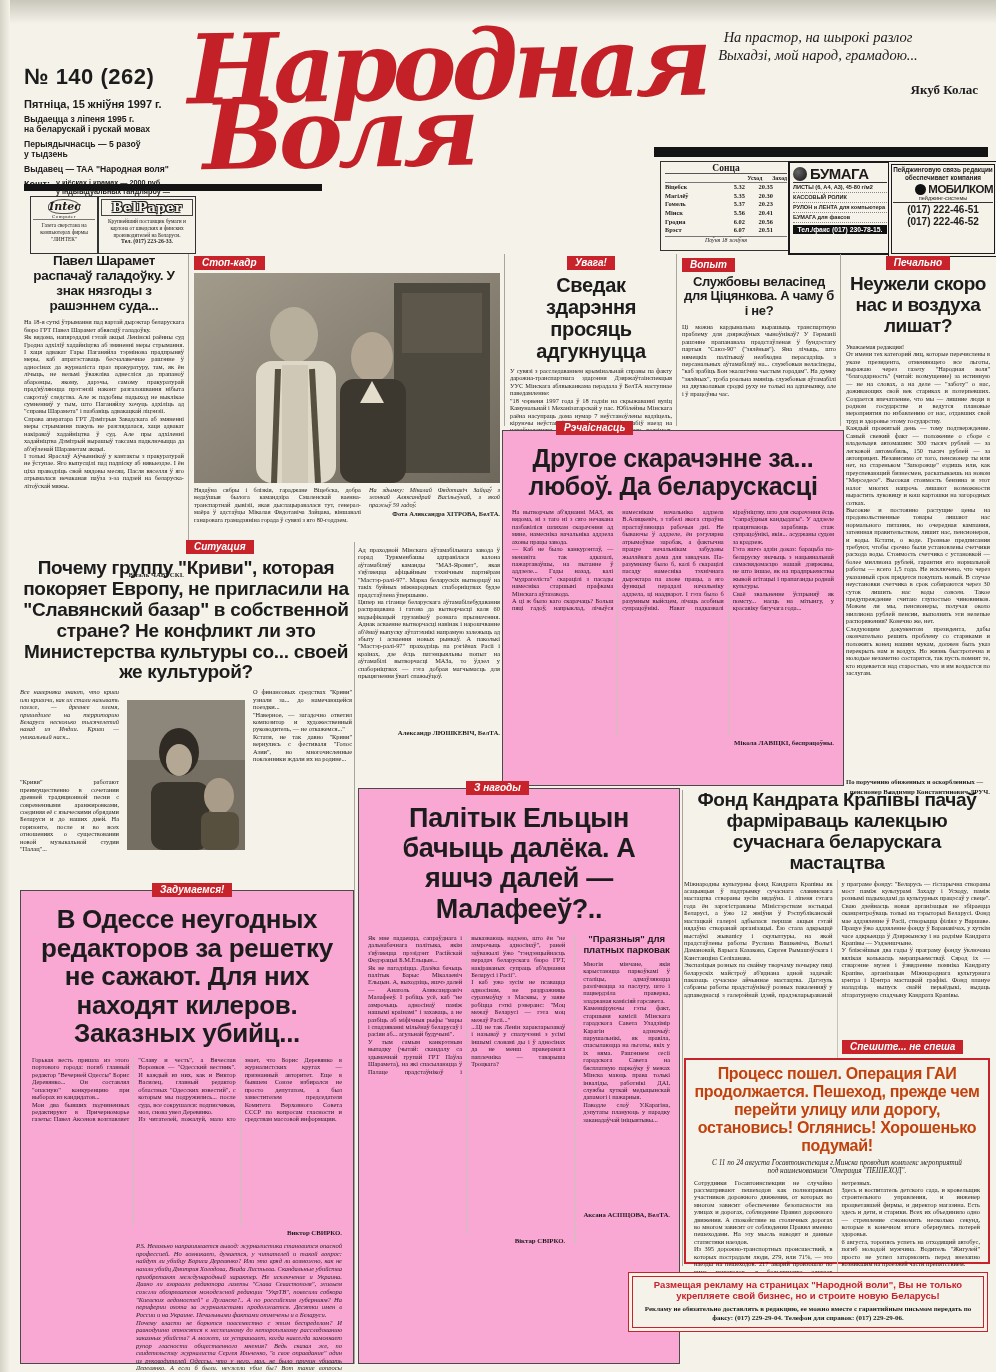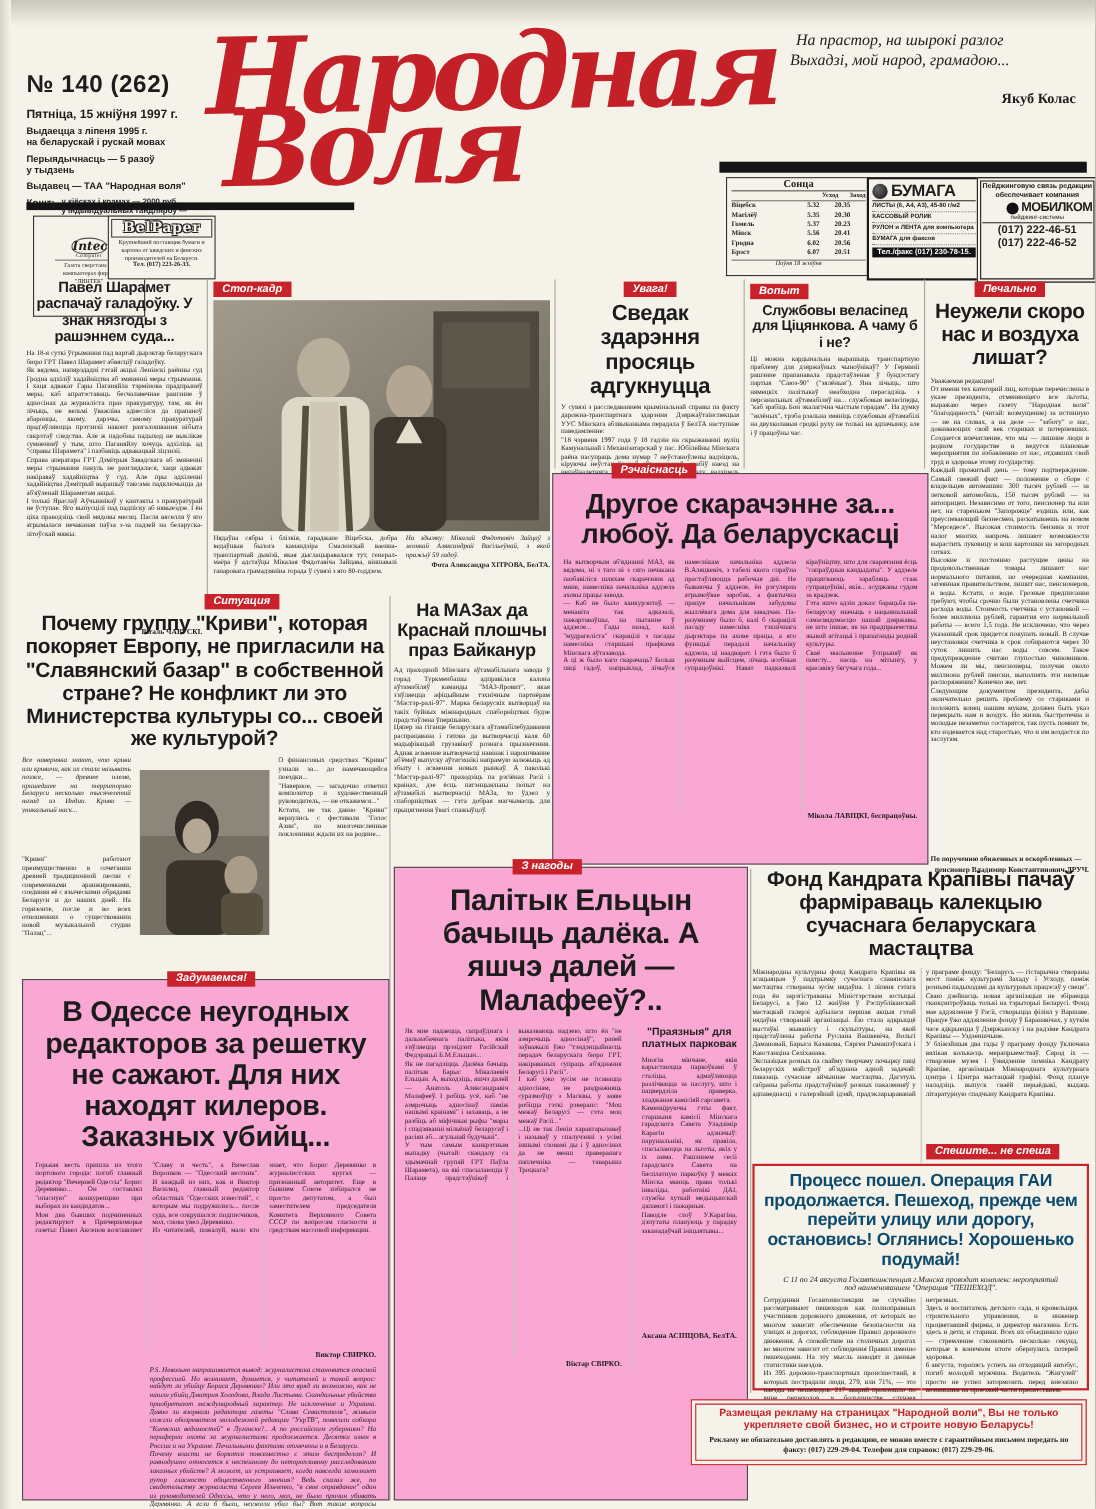--- a/index.html
+++ b/index.html
@@ -45,21 +45,21 @@
   .bumaga-line{font-size:5.6px;font-weight:bold;line-height:1.25;border-bottom:1px dotted #888;padding:1px 0;}
   .bumaga-phone{background:#111;color:#fff;font-size:6.8px;font-weight:bold;text-align:center;margin-top:2px;padding:1px 0;}
   #ad-pager{left:888px;top:161px;width:100px;height:86px;border:1px solid #1a1a1a;box-shadow:inset 0 0 0 2px #f5f2e9, inset 0 0 0 3px #1a1a1a;
         padding:4px 4px;font-family:"Liberation Sans",sans-serif;text-align:center;background:#f5f2e9;}
   .pager-l1{font-size:6.4px;font-weight:bold;line-height:1.2;}
   .pager-brand{display:flex;align-items:center;justify-content:flex-end;gap:2px;margin-top:2px;}
   .pager-dot{width:11px;height:11px;border-radius:50%;background:#111;}
   .pager-name{font-size:11.5px;font-weight:bold;letter-spacing:-.5px;}
   .pager-sub{font-size:5.6px;border-bottom:1px solid #333;padding-bottom:1px;}
   .pager-phone{font-size:10px;font-weight:bold;margin-top:1px;}
-  #ad-intec{left:30px;top:196px;width:62px;height:52px;border:1px solid #333;padding:19px;text-align:center;background:#f5f2e9;}
+  #ad-intec{left:30px;top:196px;width:62px;height:52px;border:1px solid #333;padding:2px;text-align:center;background:#f5f2e9;}
   .intec-logo{font-family:"DejaVu Serif",serif;font-style:italic;font-weight:bold;font-size:11px;border:1px solid #555;border-radius:50% 50% 40% 40%;width:30px;margin:0 auto;}
   .intec-sub{font-size:5px;letter-spacing:.5px;border-bottom:1px solid #777;}
   .intec-text{font-size:5.4px;line-height:1.25;margin-top:2px;}
   #ad-belpaper{left:98px;top:196px;width:92px;height:52px;border:1px solid #333;padding:2px;text-align:center;background:#f5f2e9;}
   .belpaper-brand{font-family:"DejaVu Serif",serif;font-weight:bold;font-size:13px;letter-spacing:.5px;color:#f5f2e9;text-shadow:0 0 1px #222,1px 1px 0 #222,-1px -1px 0 #222,1px -1px 0 #222,-1px 1px 0 #222;border:1px solid #444;}
   .belpaper-text{font-size:5.4px;line-height:1.25;margin-top:2px;}
   .belpaper-phone{font-size:5.8px;font-weight:bold;}
   
   .label{display:inline-block;background:#c8232b;color:#fff;font-family:"Liberation Sans",sans-serif;
         font-weight:bold;font-style:italic;font-size:10px;padding:1px 8px 2px;z-index:4;}
@@ -120,21 +120,21 @@
   .yeltsin-main{width:66%;}
   .yeltsin-main .body-text{height:300px;}
   .mini-col{width:32%;border-left:1px solid #c7c3b8;padding-left:8px;box-sizing:border-box;}
   .mini-title{font-family:"Liberation Sans",sans-serif;font-weight:bold;font-size:9.5px;text-align:center;line-height:1.15;margin-bottom:4px;}
   .mini-col .body-text{height:248px;}
   #a-krapiva{left:684px;top:790px;width:306px;}
   #a-krapiva .art-title{font-size:19px;margin-bottom:6px;}
   #a-krapiva .body-text{height:178px;}
   #lbl-speshite{left:842px;top:1040px;}
   #box-gai{left:684px;top:1058px;width:306px;height:206px;border:2px solid #c8232b;padding:5px 8px;box-sizing:border-box;background:#f5f2e9;}
-  #box-gai .art-title{color:#0c4a6e;font-size:16px;line-height:1.12;}
+  #box-gai .art-title{color:#c2410c;font-size:16px;line-height:1.12;}
   .gai-sub{font-style:italic;font-size:7.2px;text-align:center;margin:4px 0;white-space:pre-line;}
   #box-gai .body-text{height:108px;}
   .gai-byline{font-size:6.6px;font-weight:bold;margin-top:2px;white-space:pre-line;}
   #ad-bottom{left:628px;top:1272px;width:360px;height:60px;border:1px solid #c8232b;box-shadow:inset 0 0 0 3px #f5f2e9,inset 0 0 0 4px #c8232b;
         padding:6px 10px;box-sizing:border-box;text-align:center;background:#f5f2e9;}
   .adb-red{color:#c8232b;font-family:"Liberation Sans",sans-serif;font-weight:bold;font-size:9.5px;line-height:1.2;}
   .adb-black{font-size:7px;font-weight:bold;margin-top:3px;line-height:1.25;}
 </style>
 </head>
 <body>
@@ -328,21 +328,20 @@
     <div class="art-title">Другое скарачэнне за... любоў. Да беларускасці</div>
     <div class="body-text cols3">На вытворчым аб'яднанні МАЗ, як вядома, ні з таго ні з сяго нечакана пазбавіліся шляхам скарачэння ад мяне, намесніка начальніка аддзела аховы працы завода.
 — Каб не было канкурэнтаў, — менавіта так адказалі, пажартаваўшы, на пытанне ў аддзеле... Гады назад, калі "мудрагеліста" скарацілі з пасады намесніка старшыні прафкама Мінскага аўтазавода.
 А ці ж было каго скарачаць? Больш пяці гадоў, напрыклад, лічыўся намеснікам начальніка аддзела В.Аляцкевіч, з табелі якога спраўна прастаўляюцца рабочыя дні. Не бываючы ў аддзеле, ён рэгулярна атрымоўвае заробак, а фактычна працуе начальнікам забудовы жыллёвага дома для завадчан. Па-разумнаму было б, калі б скарацілі пасаду намесніка тэхнічнага дырэктара па ахове працы, а яго функцыі перадалі начальніку аддзела, ці наадварот. І гэта было б разумным выйсцем, лічаць асобныя супрацоўнікі. Нават падказвалі кіраўніцтву, што для скарачэння ёсць "сапраўдныя кандыдаты". У аддзеле працягваюць зарабляць стаж супрацоўнікі, якія... асуджаны судом за крадзеж.
 Гэта яшчэ адзін доказ: барацьба па-беларуску значыць з нацыянальнай самасвядомасцю нашай дзяржавы, не што іншае, як на прадпрыемствы жывой агітацыі і прапаганды роднай культуры.
 Сваё звальненне ўспрыняў як помсту... насць на мітынгу, у красавіку бягучага года...</div>
     <div class="byline">Мікола ЛАВІЦКІ, беспрацоўны.</div>
   </div>
 
   <div class="abs" id="a-maz">
-    <div class="art-title">На МАЗах да Краснай плошчы праз Байканур</div>
     <div class="body-text">Ад праходной Мінскага аўтамабільнага завода ў горад Туркменбашы адправілася калона аўтамабіляў каманды "МАЗ-Яровит", якая з'яўляецца афіцыйным тэхнічным партнёрам "Мастэр-ралі-97". Марка беларускіх вытворцаў на такіх буйных міжнародных спаборніцтвах будзе прадстаўлена ўпершыню.
 Цяпер на гіганце беларускага аўтамабілебудавання распрацавана і гатова да вытворчасці каля 60 мадыфікацый грузавікоў рознага прызначэння. Аднак асваенне вытворчасці навінак і нарошчванне аб'ёмаў выпуску аўтатэхнікі напрамую залежыць ад збыту і асваення новых рынкаў. А паколькі "Мастэр-ралі-97" праходзіць па рэгіёнах Расіі і краінах, дзе ёсць патэнцыяльны попыт на аўтамабілі вытворчасці МАЗа, то ўдзел у спаборніцтвах — гэта добрая магчымасць для прыцягнення ўвагі спажыўцоў.</div>
     <div class="byline">Александр ЛЮШКЕВІЧ, БелТА.</div>
   </div>
 
   <span class="label abs" id="lbl-situacyja">Ситуация</span>
   <div class="abs" id="box-krivi">
     <div class="art-title">Почему группу "Криви", которая покоряет Европу, не пригласили на "Славянский базар" в собственной стране? Не конфликт ли это Министерства культуры со... своей же культурой?</div>
     <div class="krivi-row">
       <div class="krivi-col">

